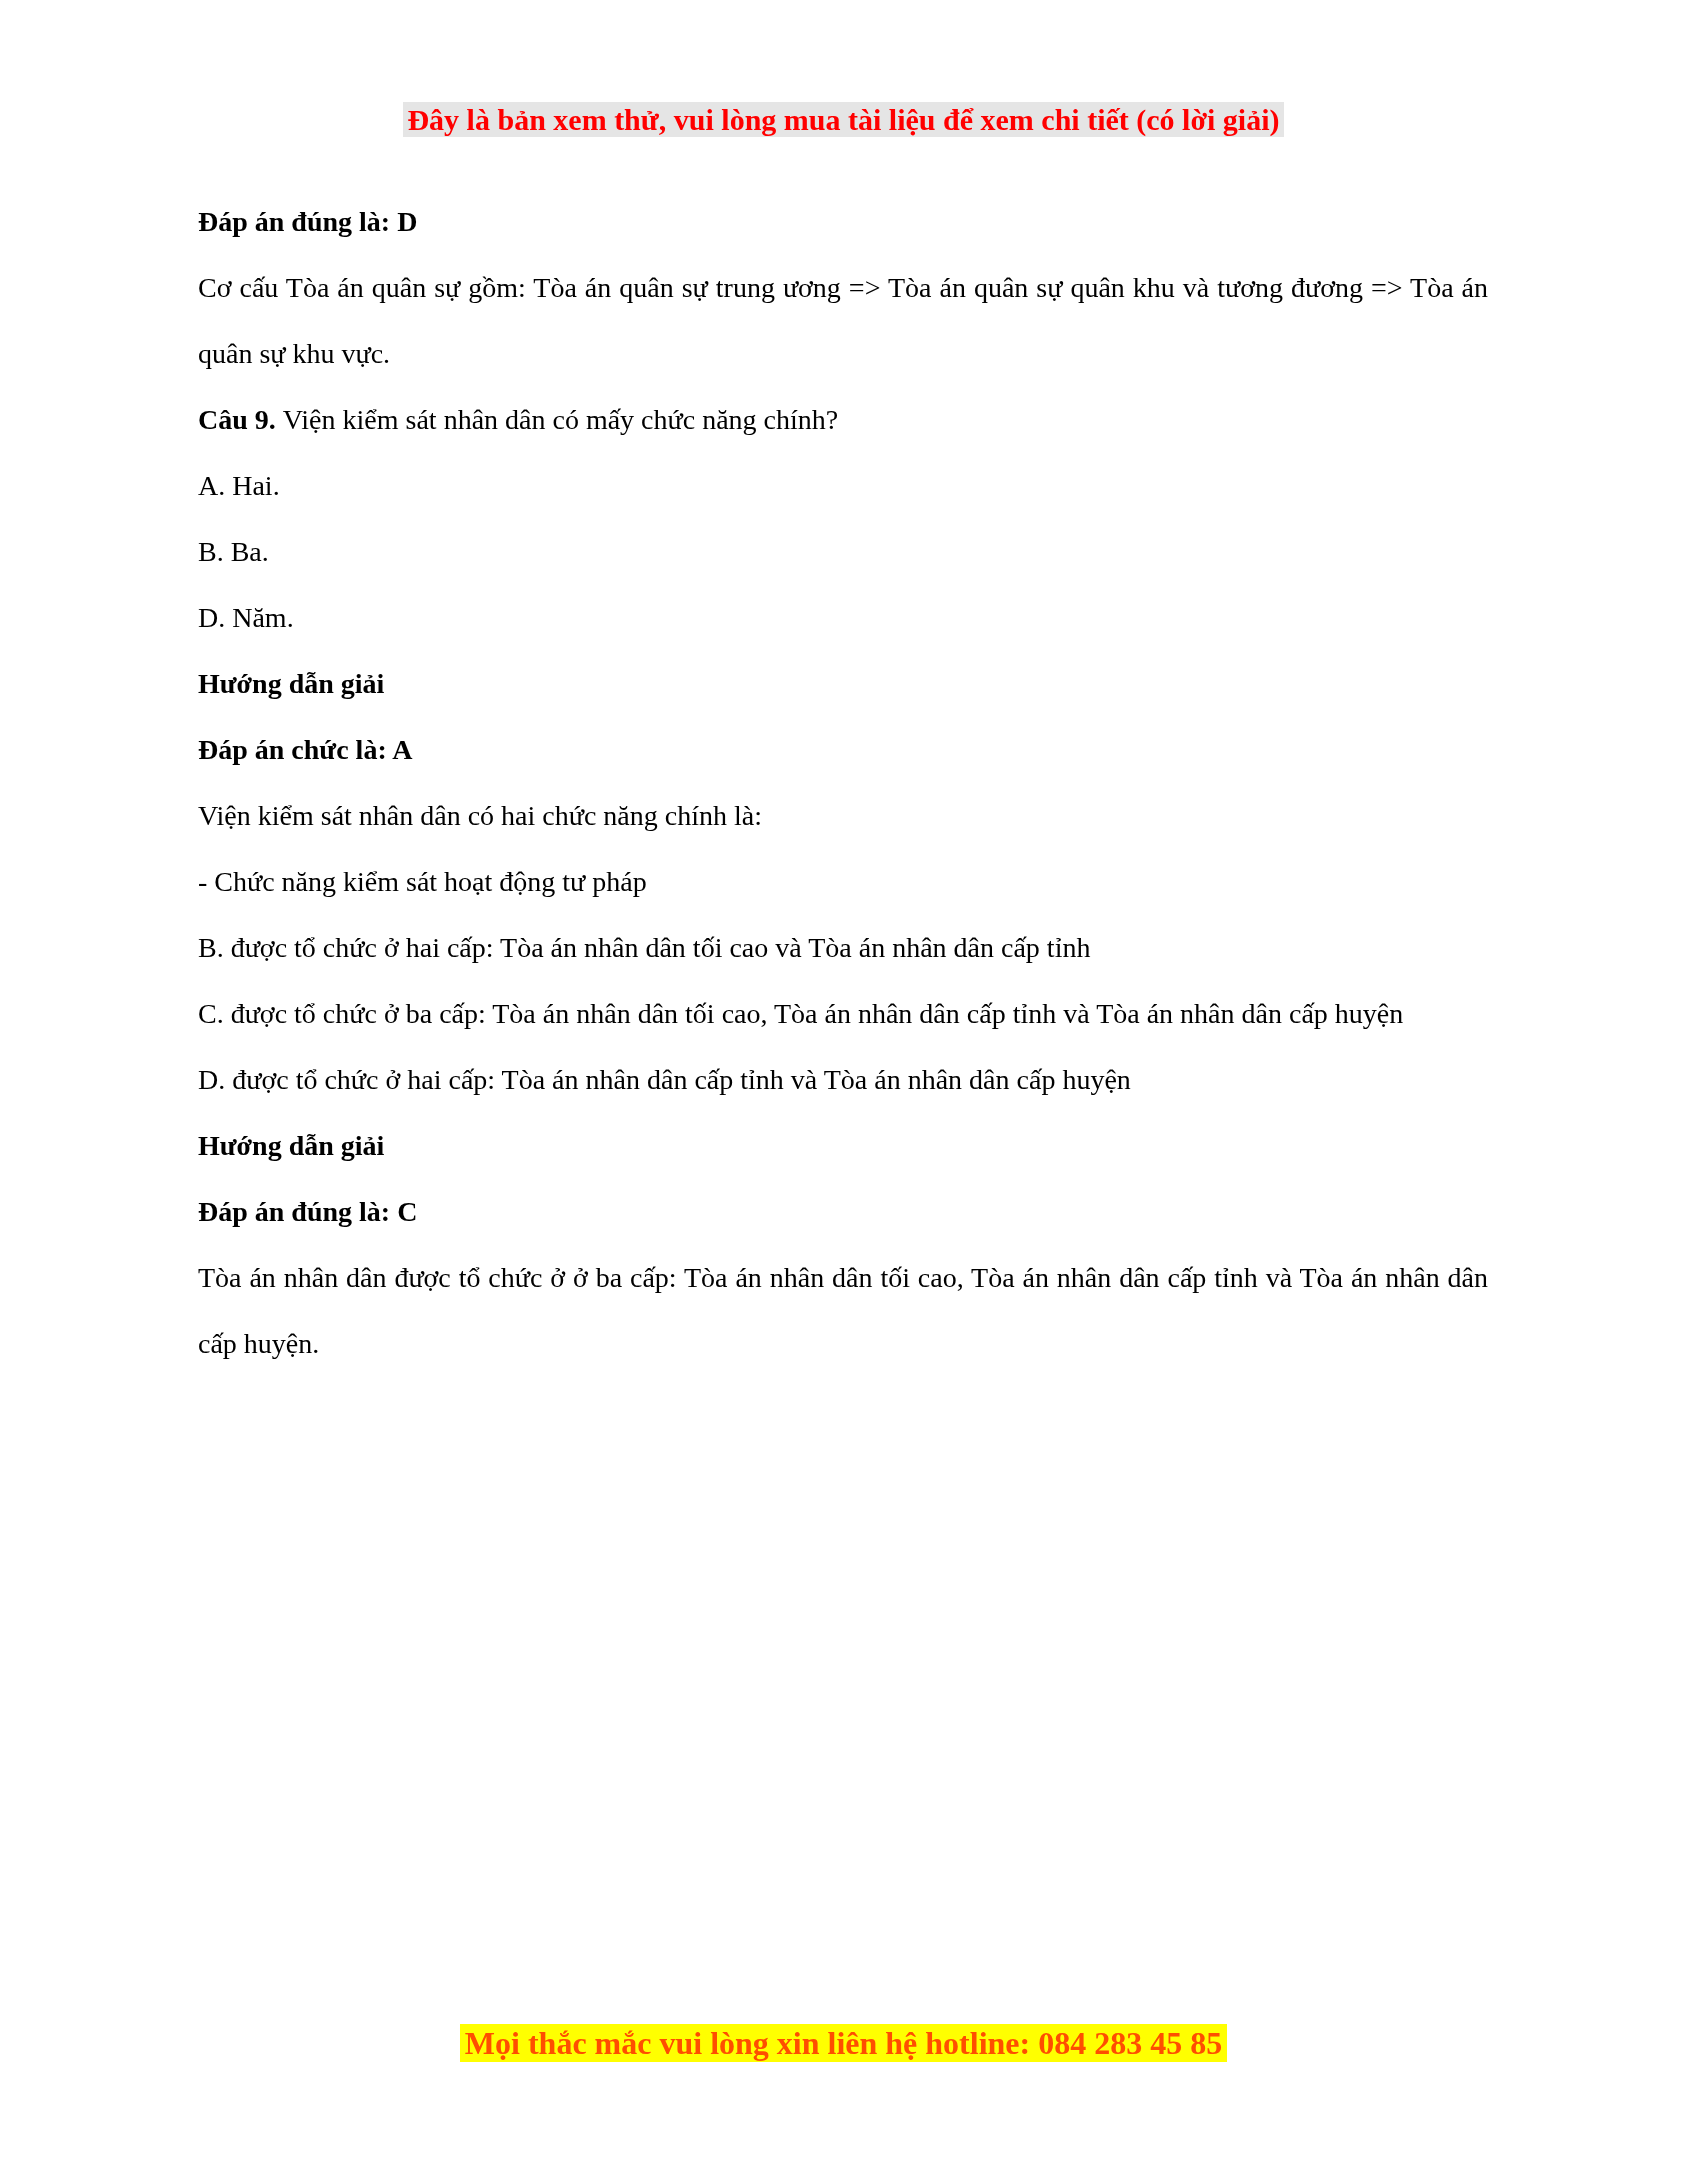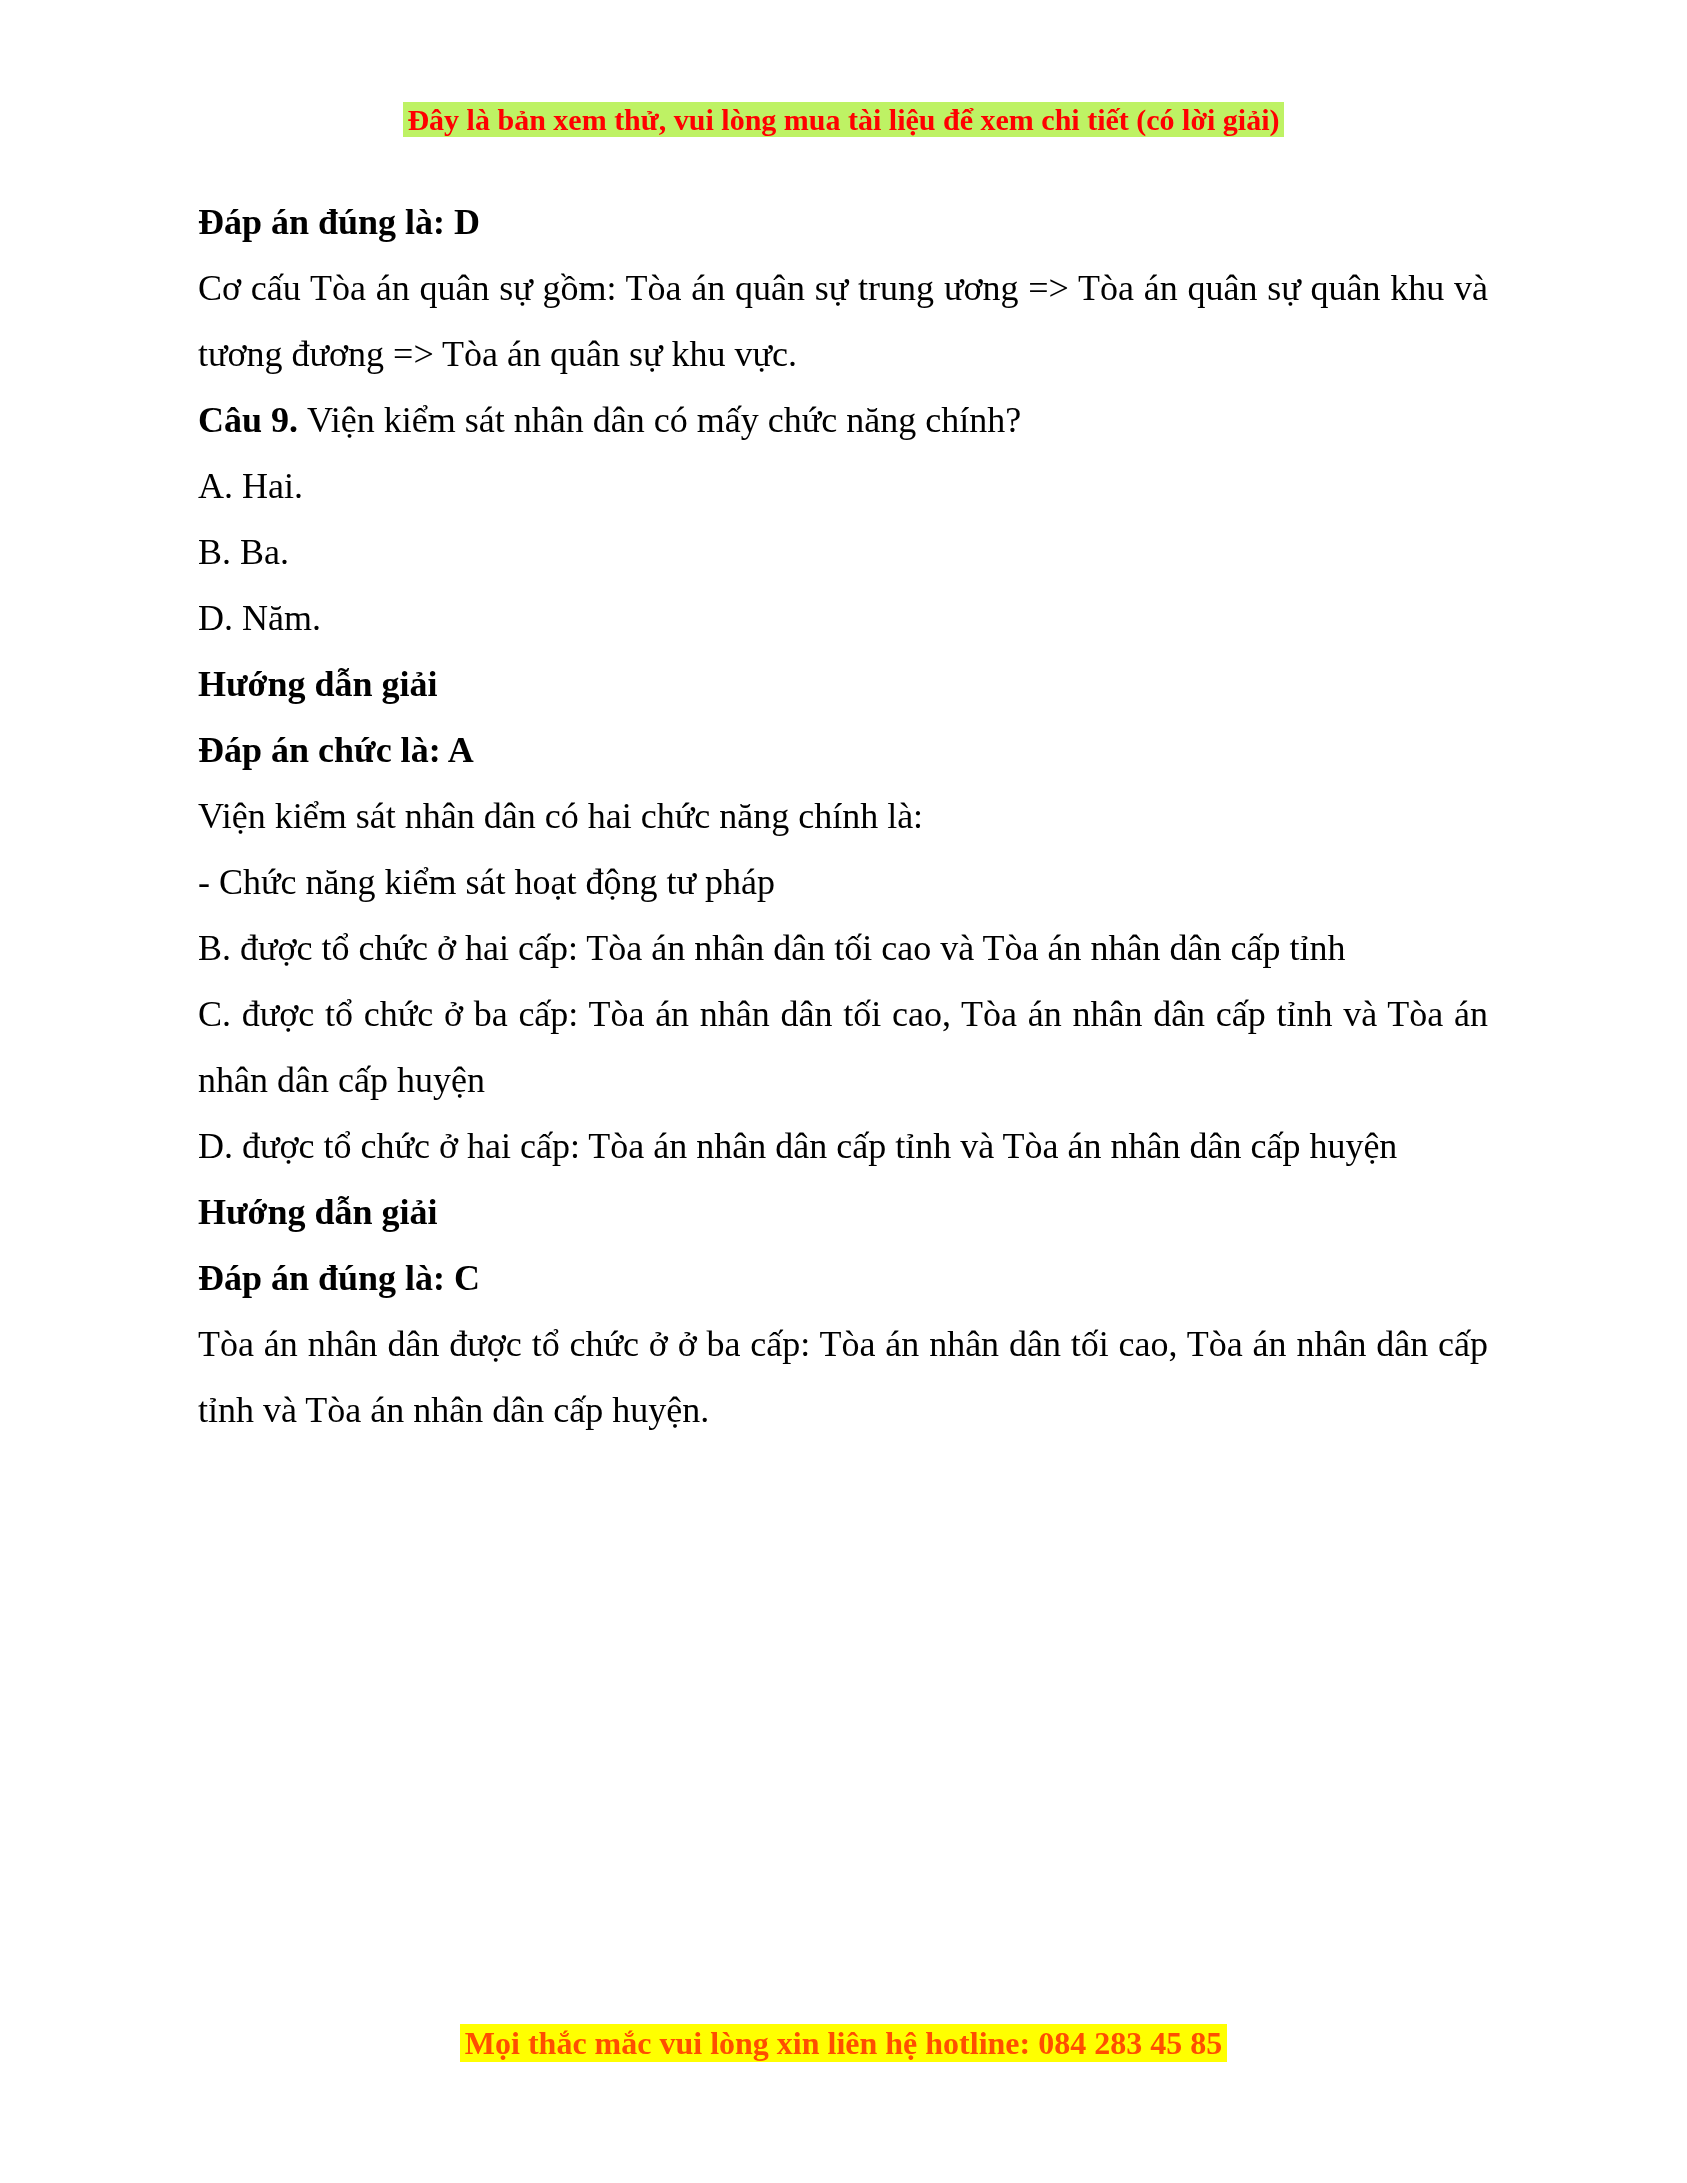--- a/index.html
+++ b/index.html
@@ -17,33 +17,33 @@
     overflow: hidden;
   }
   .notice-top {
     position: absolute;
     top: 99px;
     left: 0;
     width: 100%;
     text-align: center;
   }
   .notice-top .hl {
-    background: #bef264;
+    background: #e5e5e5;
     color: #ff0000;
     font-weight: bold;
     font-size: 30px;
     line-height: 42px;
     padding: 1.3px 4px;
   }
   .doc-body {
     position: absolute;
     top: 189px;
     left: 198px;
     width: 1290px;
-    font-size: 36px;
+    font-size: 28px;
     line-height: 66px;
   }
   .para {
     margin: 0;
     text-align: justify;
     text-justify: inter-word;
   }
   .para .bold {
     font-weight: bold;
   }

